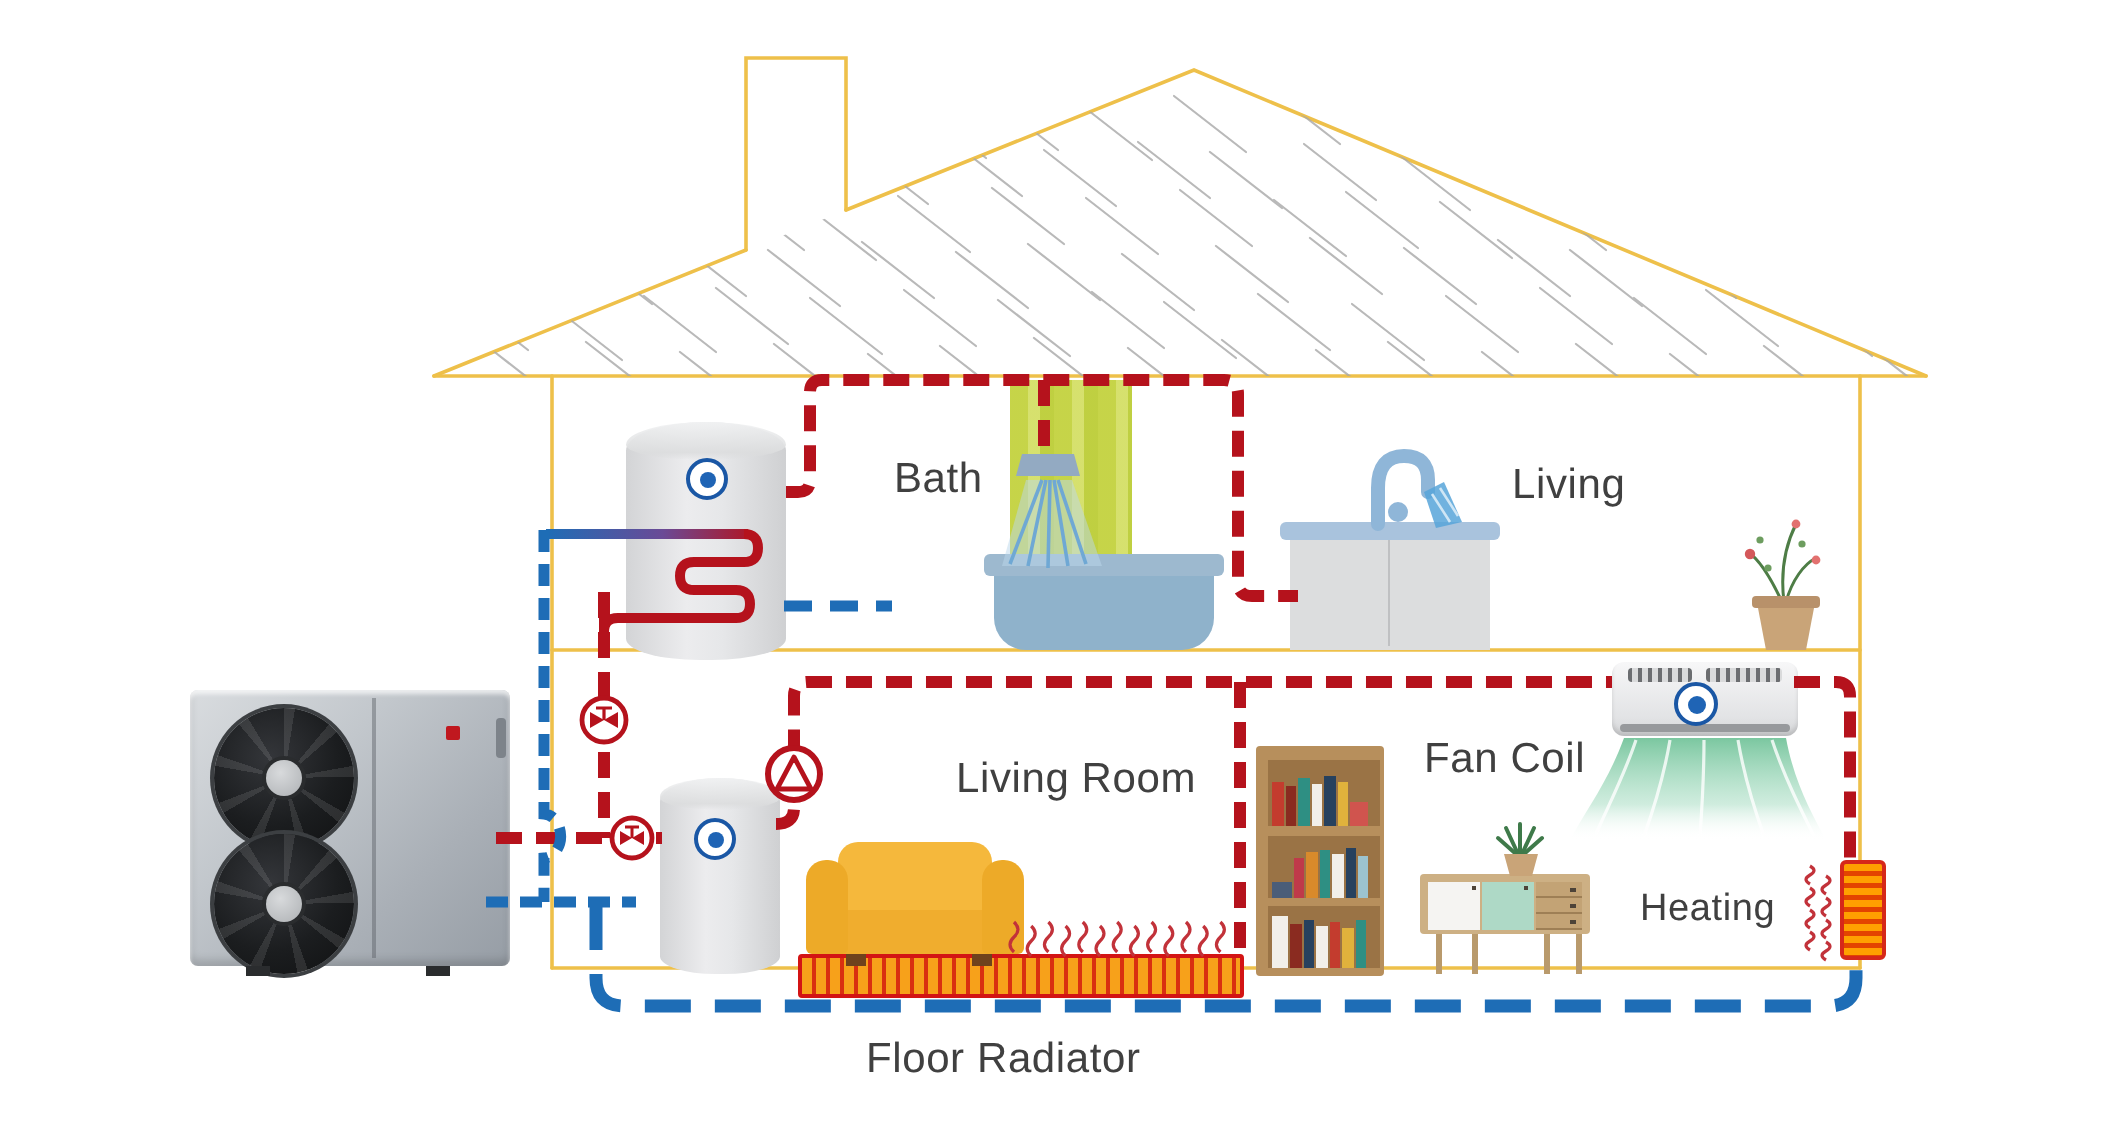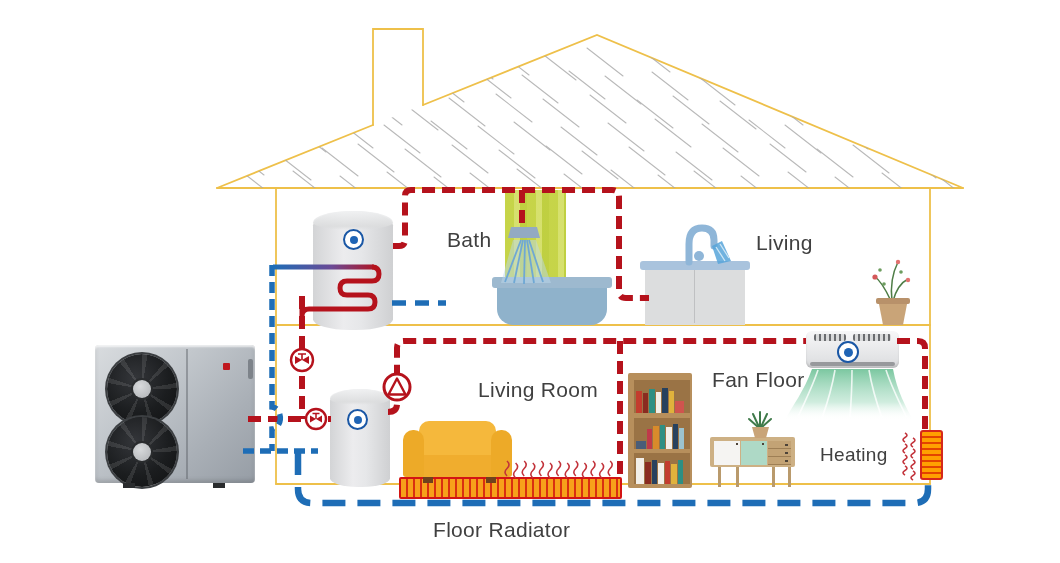--- a/index.html
+++ b/index.html
@@ -439,16 +439,16 @@
         <path d="M905,455 q4,2.25 0,4.5 q-4,2.25 0,4.5"></path>
         <path d="M913,460 q4,2.25 0,4.5 q-4,2.25 0,4.5"></path>
         <path d="M905,466 q4,2.25 0,4.5 q-4,2.25 0,4.5"></path>
         <path d="M913,471 q4,2.25 0,4.5 q-4,2.25 0,4.5"></path>
       </g>
   </svg>
 
   <div class="lbl" style="left:447px;top:228px;">Bath</div>
   <div class="lbl" style="left:756px;top:231px;">Living</div>
   <div class="lbl" style="left:462px;top:378px;margin-left:16px;">Living Room</div>
-  <div class="lbl" style="left:712px;top:368px;">Fan Floor</div>
+  <div class="lbl" style="left:712px;top:368px;">Fan Coil</div>
   <div class="lbl" style="left:820px;top:444px;font-size:19px;">Heating</div>
   <div class="lbl" style="left:433px;top:518px;">Floor Radiator</div>
 </div>
 
 </body></html>

